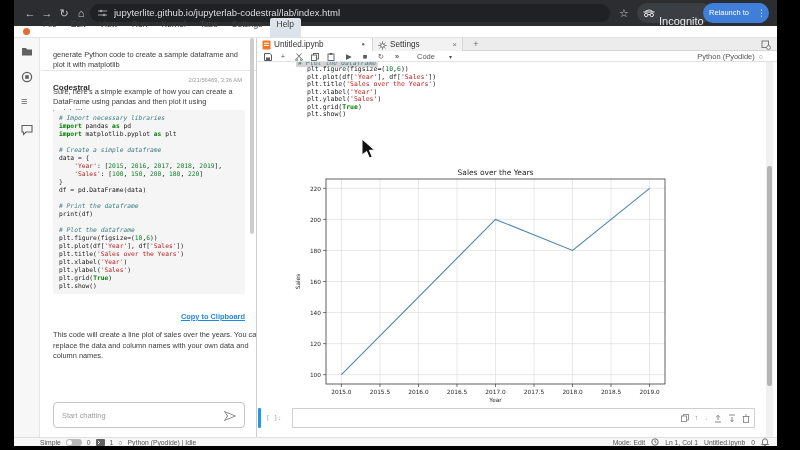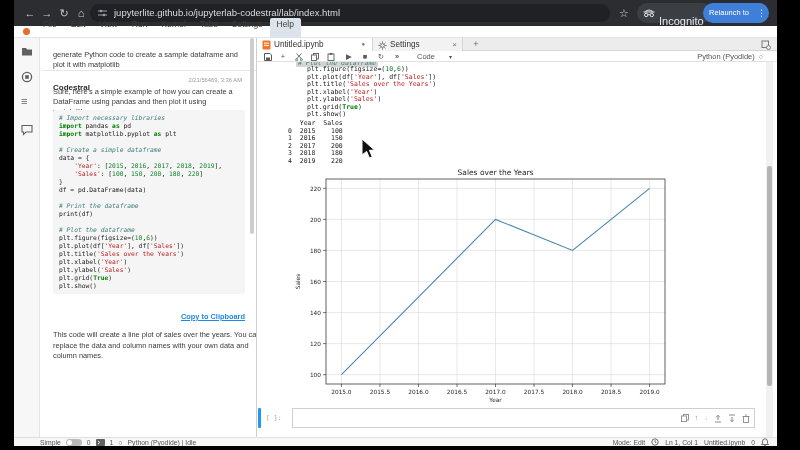--- a/index.html
+++ b/index.html
@@ -203,20 +203,26 @@
             <div class="cl">plt.grid(<span class="tk-k">True</span>)</div>
             <div class="cl">plt.show()</div>
           </div>
 
         <span class="copylink" style="top:274px">Copy to Clipboard</span>
 
         <div class="msgtext" style="top: 292px; line-height: 10.5px; white-space: pre;">This code will create a line plot of sales over the years. You can
 replace the data and column names with your own data and
 column names.</div>
 
+        <div class="chatinput">
+          <input type="text" placeholder="Start chatting" style="">
+          <svg class="sendic" width="14" height="12" viewBox="0 0 14 12">
+            <path d="M1.5 1.5 L12.5 6 L1.5 10.5 L4.5 6 Z" fill="none" stroke="#8a8a8a" stroke-width="1"></path>
+          </svg>
+        </div>
         <div class="chatscroll"></div>
       </div>
 
       <div class="splitter"></div>
 
       <div class="dock">
 
         <div class="tabbar">
           <div class="tab tab1">
             <svg class="tic" width="9" height="10" viewBox="0 0 9 10">
@@ -286,26 +292,20 @@
           <div class="selline"># Plot the dataframe</div>
           <div class="ncode">
               <div class="cl">plt.figure(figsize=(<span class="tk-n">10</span>,<span class="tk-n">6</span>))</div>
               <div class="cl">plt.plot(df[<span class="tk-s">'Year'</span>], df[<span class="tk-s">'Sales'</span>])</div>
               <div class="cl">plt.title(<span class="tk-s">'Sales over the Years'</span>)</div>
               <div class="cl">plt.xlabel(<span class="tk-s">'Year'</span>)</div>
               <div class="cl">plt.ylabel(<span class="tk-s">'Sales'</span>)</div>
               <div class="cl">plt.grid(<span class="tk-k">True</span>)</div>
               <div class="cl">plt.show()</div>
             </div>
-          <div class="nout" style="white-space: pre;">   Year  Sales
-0  2015    100
-1  2016    150
-2  2017    200
-3  2018    180
-4  2019    220</div>
 
           <svg class="figure" width="485" height="238" viewBox="0 0 485 238">
               <line x1="63.4090909090941" y1="12" x2="63.4090909090941" y2="217" stroke="#d8d8d8" stroke-width="0.6"></line>
               <line x1="101.93181818182057" y1="12" x2="101.93181818182057" y2="217" stroke="#d8d8d8" stroke-width="0.6"></line>
               <line x1="140.45454545454703" y1="12" x2="140.45454545454703" y2="217" stroke="#d8d8d8" stroke-width="0.6"></line>
               <line x1="178.97727272727352" y1="12" x2="178.97727272727352" y2="217" stroke="#d8d8d8" stroke-width="0.6"></line>
               <line x1="217.5" y1="12" x2="217.5" y2="217" stroke="#d8d8d8" stroke-width="0.6"></line>
               <line x1="256.02272727272646" y1="12" x2="256.02272727272646" y2="217" stroke="#d8d8d8" stroke-width="0.6"></line>
               <line x1="294.54545454545297" y1="12" x2="294.54545454545297" y2="217" stroke="#d8d8d8" stroke-width="0.6"></line>
               <line x1="333.0681818181794" y1="12" x2="333.0681818181794" y2="217" stroke="#d8d8d8" stroke-width="0.6"></line>

